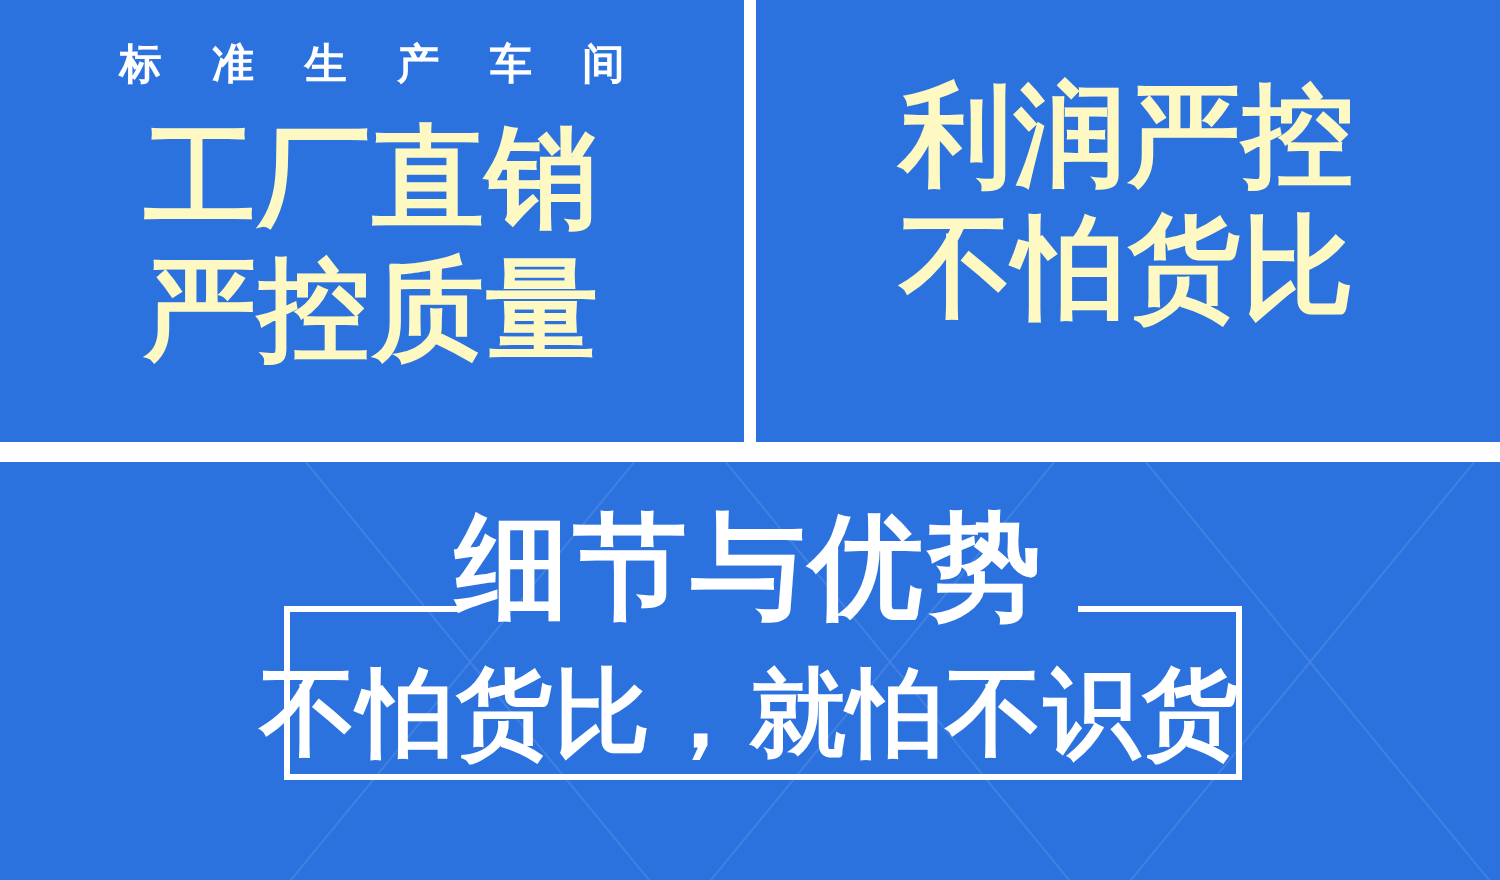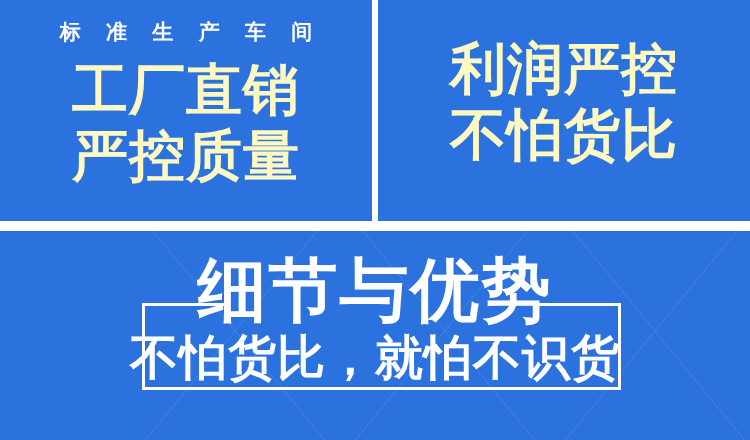--- a/index.html
+++ b/index.html
@@ -127,21 +127,21 @@
   .frame .dash-left  { left: 0;  width: 88px; }
   .frame .dash-right { right: 0; width: 82px; }
 
   .bottom-title {
     position: absolute;
     left: 0;
     top: 256px;
     width: 750px;
     text-align: center;
     color: #ffffff;
-    font-size: 69px;
+    font-size: 57px;
     font-weight: bold;
     line-height: 1;
     letter-spacing: 2px;
     white-space: nowrap;
   }
 
   .bottom-sub {
     position: absolute;
     left: 0;
     top: 333px;

